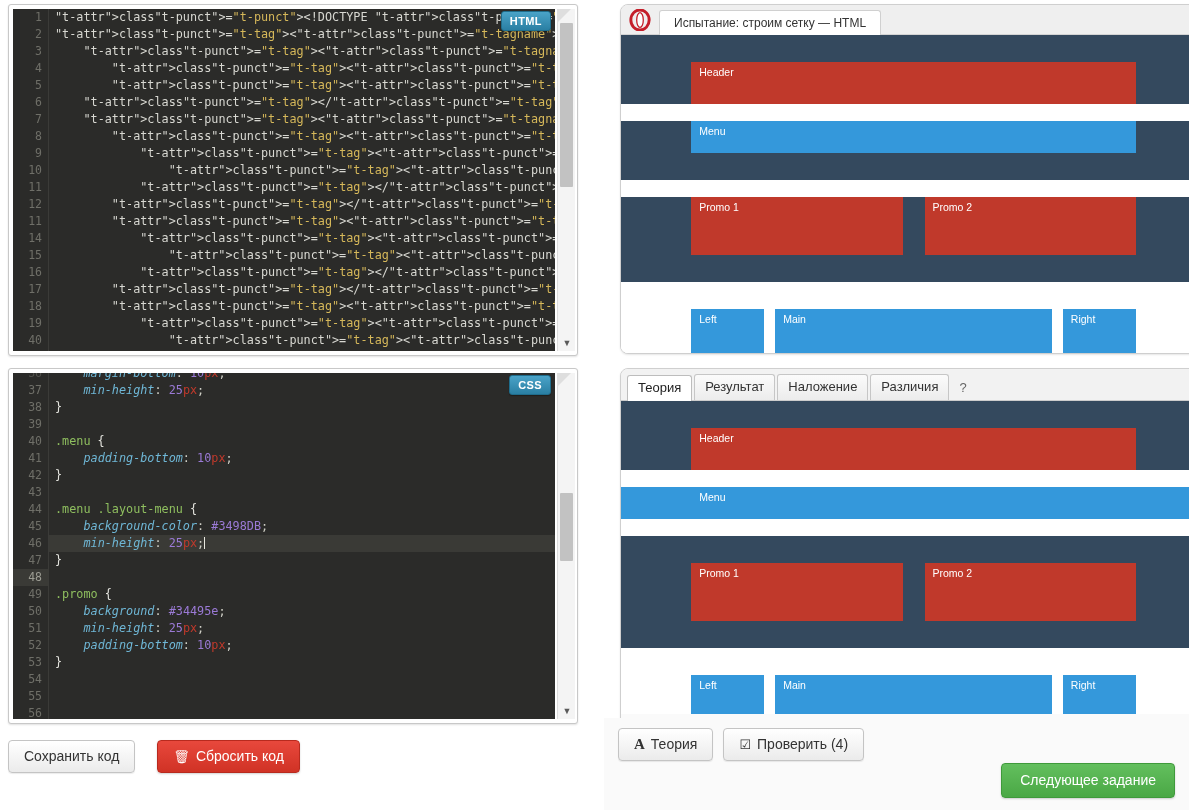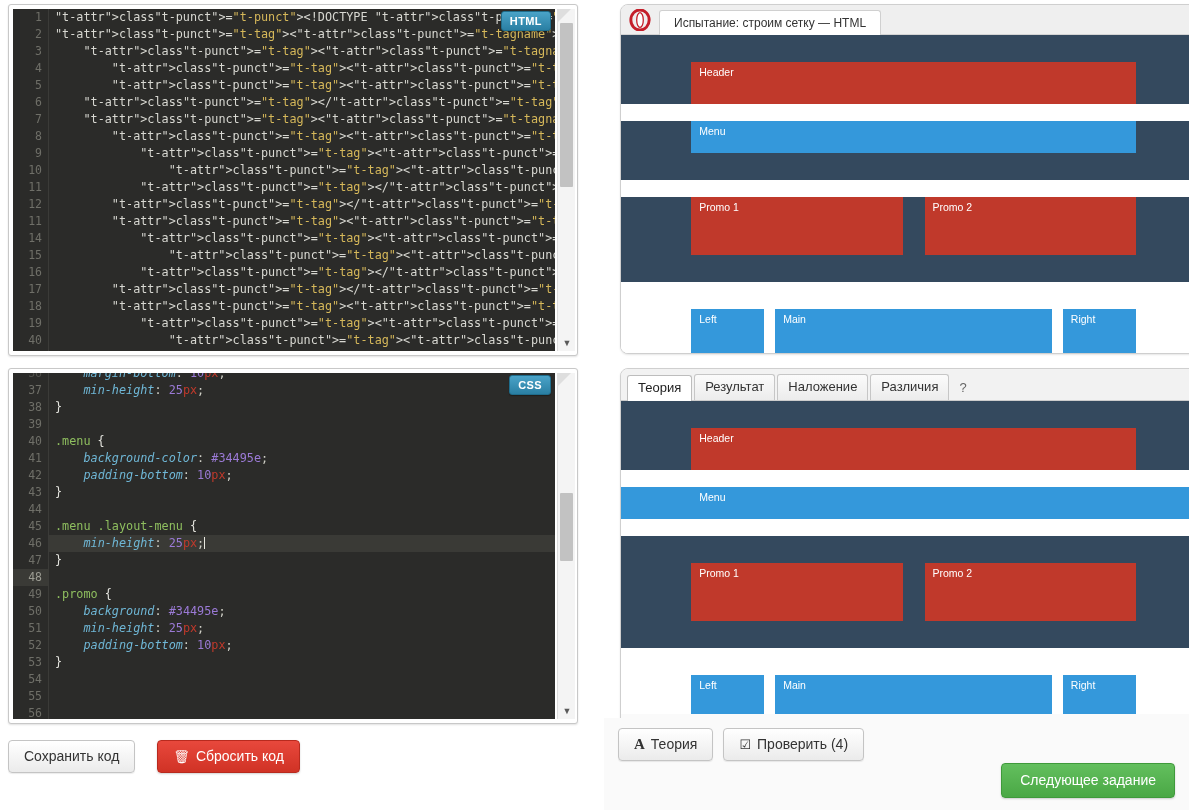--- a/index.html
+++ b/index.html
@@ -418,25 +418,25 @@
             <div class="ln">54</div>
             <div class="ln">55</div>
             <div class="ln">56</div>
           </div>
         <div class="code-lines" id="css-code" style="margin-top: -8px;">
             <div class="cl">    <span class="t-prop">margin-bottom</span><span class="t-punct">: </span><span class="t-num">10</span><span class="t-unit">px</span><span class="t-punct">;</span></div>
             <div class="cl">    <span class="t-prop">min-height</span><span class="t-punct">: </span><span class="t-num">25</span><span class="t-unit">px</span><span class="t-punct">;</span></div>
             <div class="cl"><span class="t-brace">}</span></div>
             <div class="cl">&nbsp;</div>
             <div class="cl"><span class="t-sel">.menu</span><span class="t-brace"> {</span></div>
-            <div class="cl">    <span class="t-prop">background-color</span><span class="t-punct">: </span><span class="t-val">#34495e</span><span class="t-punct">;</span></div>
             <div class="cl">    <span class="t-prop">padding-bottom</span><span class="t-punct">: </span><span class="t-num">10</span><span class="t-unit">px</span><span class="t-punct">;</span></div>
             <div class="cl"><span class="t-brace">}</span></div>
             <div class="cl">&nbsp;</div>
             <div class="cl"><span class="t-sel">.menu .layout-menu</span><span class="t-brace"> {</span></div>
+            <div class="cl">    <span class="t-prop">background-color</span><span class="t-punct">: </span><span class="t-val">#3498DB</span><span class="t-punct">;</span></div>
             <div class="cl active">    <span class="t-prop">min-height</span><span class="t-punct">: </span><span class="t-num">25</span><span class="t-unit">px</span><span class="t-punct">;</span><span class="cursor-bar"></span></div>
             <div class="cl"><span class="t-brace">}</span></div>
             <div class="cl">&nbsp;</div>
             <div class="cl"><span class="t-sel">.promo</span><span class="t-brace"> {</span></div>
             <div class="cl">    <span class="t-prop">background</span><span class="t-punct">: </span><span class="t-val">#34495e</span><span class="t-punct">;</span></div>
             <div class="cl">    <span class="t-prop">min-height</span><span class="t-punct">: </span><span class="t-num">25</span><span class="t-unit">px</span><span class="t-punct">;</span></div>
             <div class="cl">    <span class="t-prop">padding-bottom</span><span class="t-punct">: </span><span class="t-num">10</span><span class="t-unit">px</span><span class="t-punct">;</span></div>
             <div class="cl"><span class="t-brace">}</span></div>
             <div class="cl">&nbsp;</div>
           </div>

